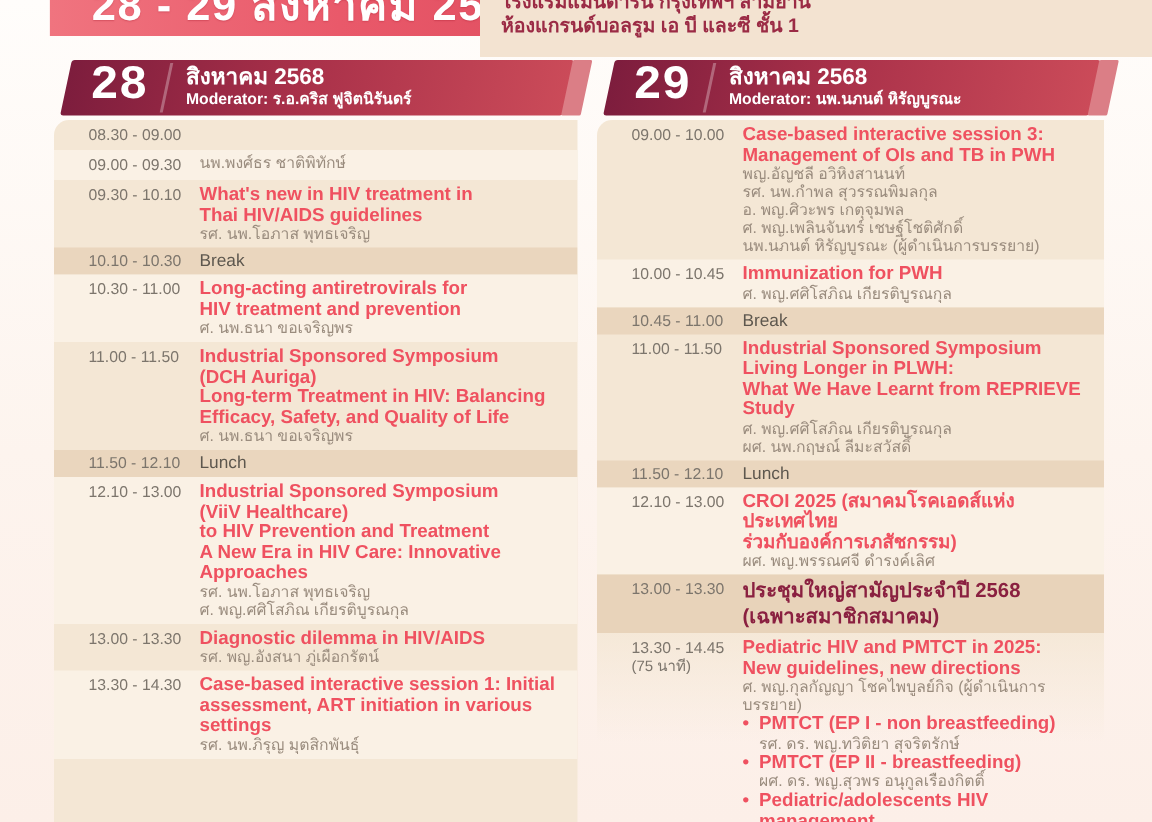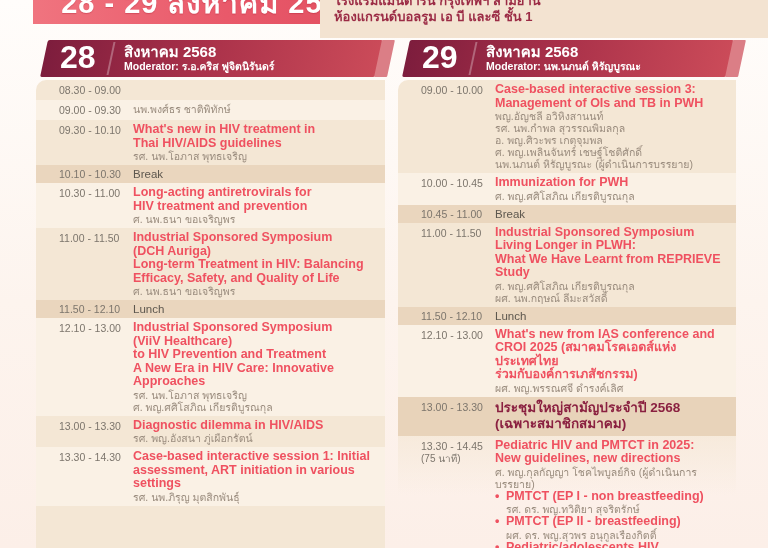--- a/index.html
+++ b/index.html
@@ -49,21 +49,21 @@
   .day-bar::after {
     content:""; position:absolute; right:-12px; top:0; bottom:0; width:13px;
     background:#db7e86; border-radius:1px;
   }
   .day-seam {
     position:absolute; left:66px; top:2px; bottom:2px; width:2px;
     background:rgba(255,255,255,.30); transform:skewX(-12deg);
   }
   .day-num {
     position:absolute; left:16px; top:-3px; color:#fff; font-weight:bold;
-    font-size:32px; line-height:40px;
+    font-size:32px; line-height:40px;font-family:Liberation Mono, monospace;
   }
   .day-texts { position:absolute; left:80px; top:3px; color:#fff; }
   .day-month { font-size:15px; font-weight:bold; line-height:17px; }
   .day-moderator { font-size:10.5px; font-weight:bold; line-height:13px; }
 
   
   .rows { margin-top:3px; overflow:hidden; }
   .col-left .rows  { background:#f4e7d5; border-radius:10px 0 0 0; min-height:508px; }
   .col-right .rows {
     background:linear-gradient(180deg,#f4e7d5 0px,#f4e7d5 330px,rgba(244,231,213,0) 415px);
@@ -271,21 +271,20 @@
         </div>
         <div class="body-cell">
           <div class="session-title">Lunch</div>
         </div>
       </div>
       <div class="row row-b">
         <div class="time-cell">
           <div class="time-range">12.10 - 13.00</div>
         </div>
         <div class="body-cell">
-          <div class="session-title">What's new from IAS conference and</div>
           <div class="session-title">CROI 2025 (สมาคมโรคเอดส์แห่งประเทศไทย</div>
           <div class="session-title">ร่วมกับองค์การเภสัชกรรม)</div>
           <div class="speaker-name">ผศ. พญ.พรรณศจี ดำรงค์เลิศ</div>
         </div>
       </div>
       <div class="row row-special">
         <div class="time-cell">
           <div class="time-range">13.00 - 13.30</div>
         </div>
         <div class="body-cell">

